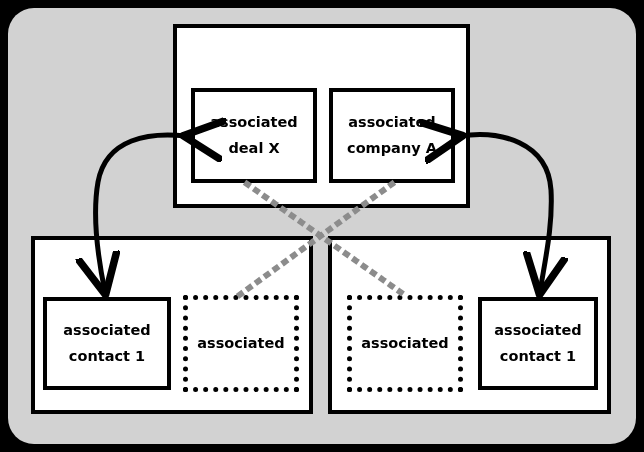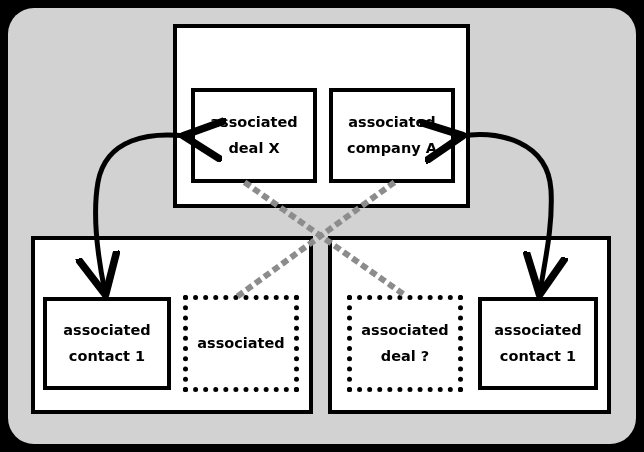--- a/index.html
+++ b/index.html
@@ -123,21 +123,20 @@
 
   <div class="assoc dotted" id="assoc-company-q">
     <span>associated</span>
   </div>
 
   <div class="entity" id="card-company"></div>
   <div class="entity-title" id="title-company" style="left:328px; width:283px;">company A</div>
 
   <div class="assoc dotted" id="assoc-deal-q">
     <span>associated</span>
-    <span>deal ?</span>
   </div>
 
   <div class="assoc solid" id="assoc-contact-1-right">
     <span>associated</span>
     <span>contact 1</span>
   </div>
 
   <svg id="connectors" viewBox="0 0 644 452">
     <defs>
       <marker id="ah-end" markerWidth="9" markerHeight="9" refX="7.6" refY="4.5" orient="auto" markerUnits="strokeWidth">

